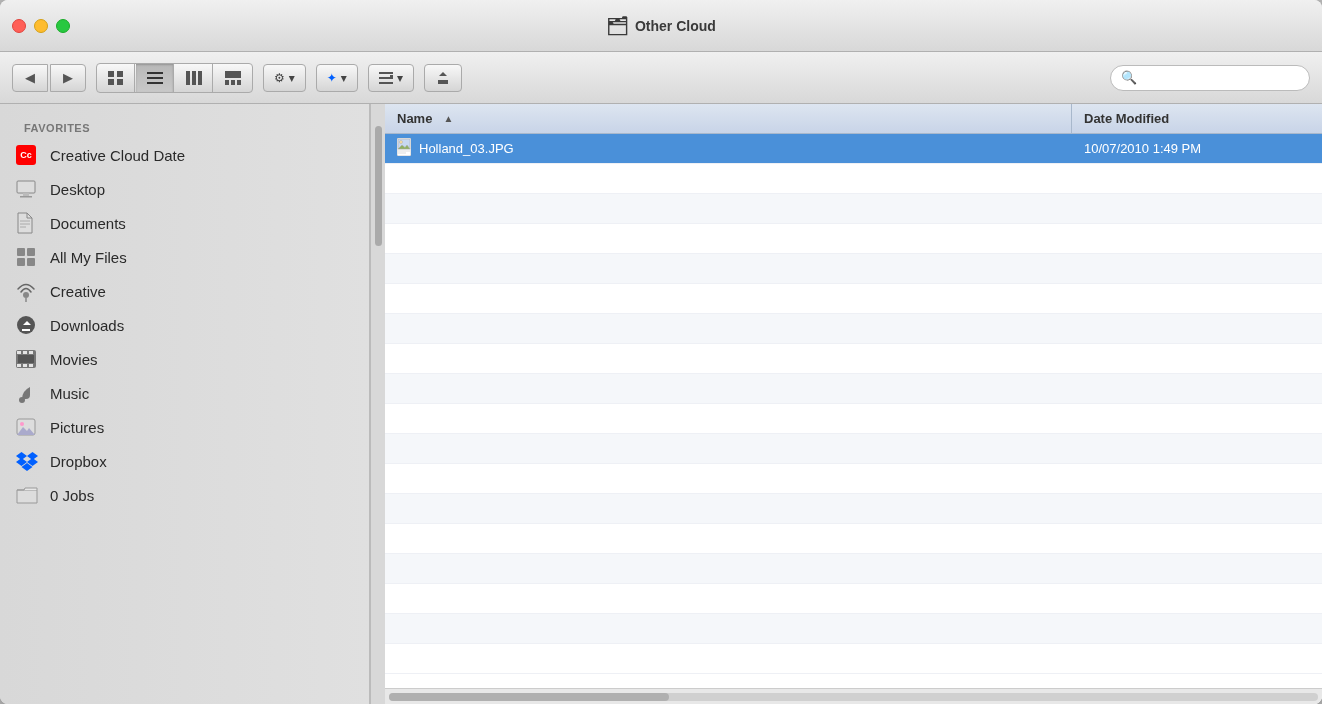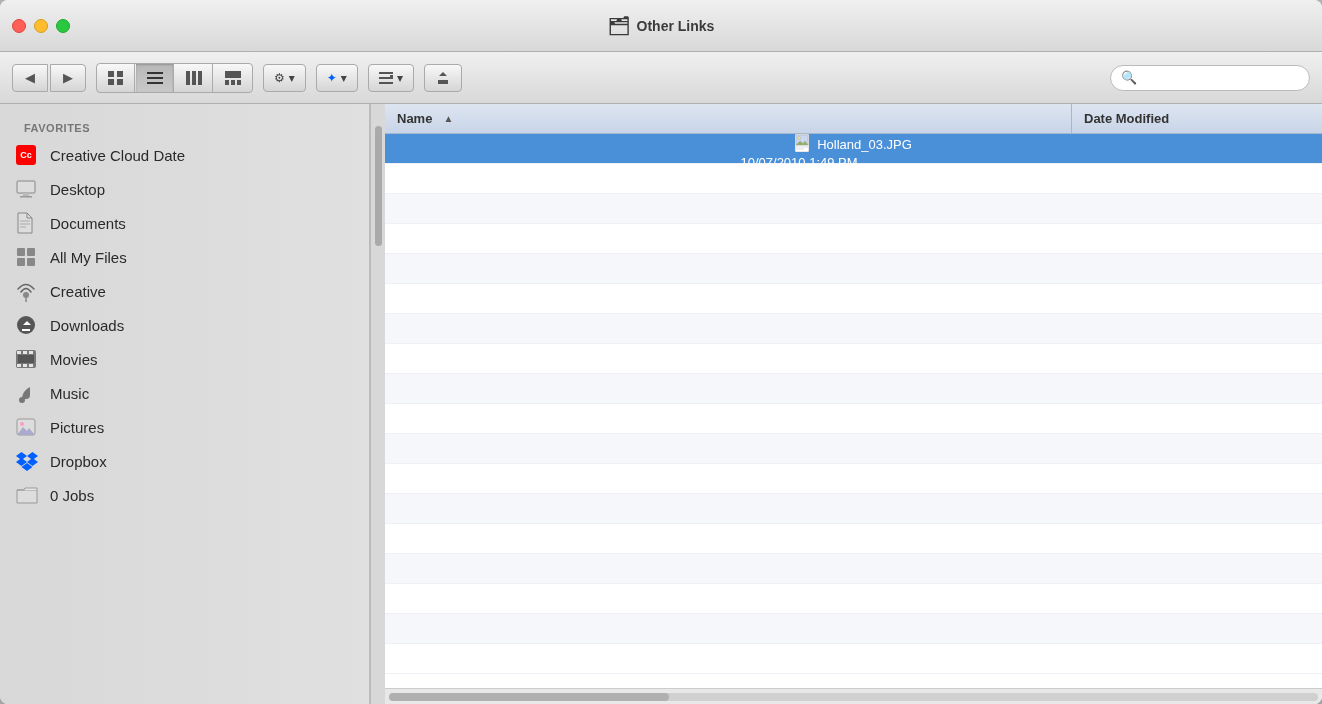--- a/index.html
+++ b/index.html
@@ -281,21 +281,20 @@
       flex: 1;
       overflow-y: auto;
     }
 
     .file-row {
       display: flex;
       align-items: center;
       height: 30px;
       border-bottom: 1px solid #eef0f5;
       cursor: pointer;
-      flex-direction: column;
     }
 
     .file-row:nth-child(even) {
       background: #f5f7fa;
     }
 
     .file-row.selected {
       background: #4a90d9 !important;
       color: white;
     }
@@ -388,21 +387,21 @@
 <div class="window">
 
   <div class="title-bar">
     <div class="traffic-lights">
       <div class="traffic-light close"></div>
       <div class="traffic-light minimize"></div>
       <div class="traffic-light maximize"></div>
     </div>
     <div class="title-center">
       <span class="title-folder-icon">🗂</span>
-      <span>Other Links</span>
+      <span>Other Cloud</span>
     </div>
   </div>
 
   <div class="toolbar">
     <div class="nav-buttons">
       <button class="nav-btn">◀</button>
       <button class="nav-btn">▶</button>
     </div>
 
     <div class="view-buttons">

